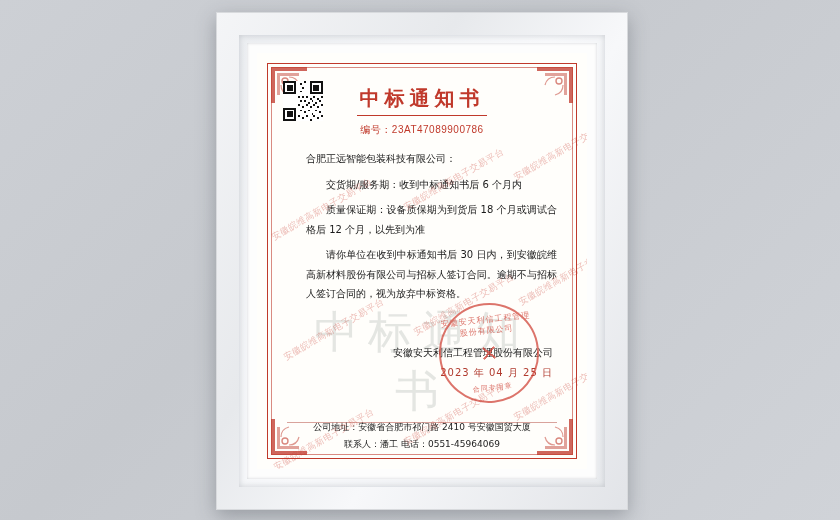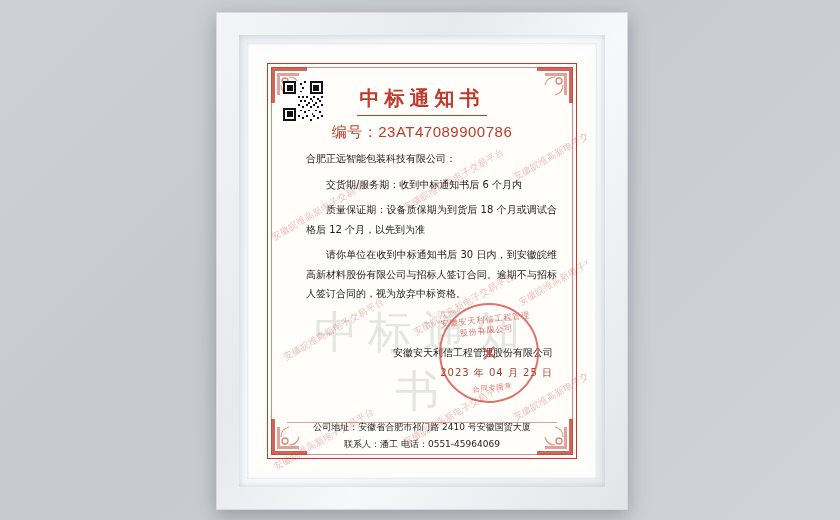--- a/index.html
+++ b/index.html
@@ -118,21 +118,21 @@
     height: 1px;
     background: #c0392b;
   }
   .code-line {
     position: absolute;
     left: 0;
     right: 0;
     top: 70px;
     text-align: center;
     color: #c0392b;
-    font-size: 15px;
+    font-size: 10px;
     letter-spacing: 0.5px;
   }
   .body {
     position: absolute;
     left: 34px;
     right: 30px;
     top: 96px;
     color: #1a1a1a;
     font-size: 10px;
     line-height: 1.95;

